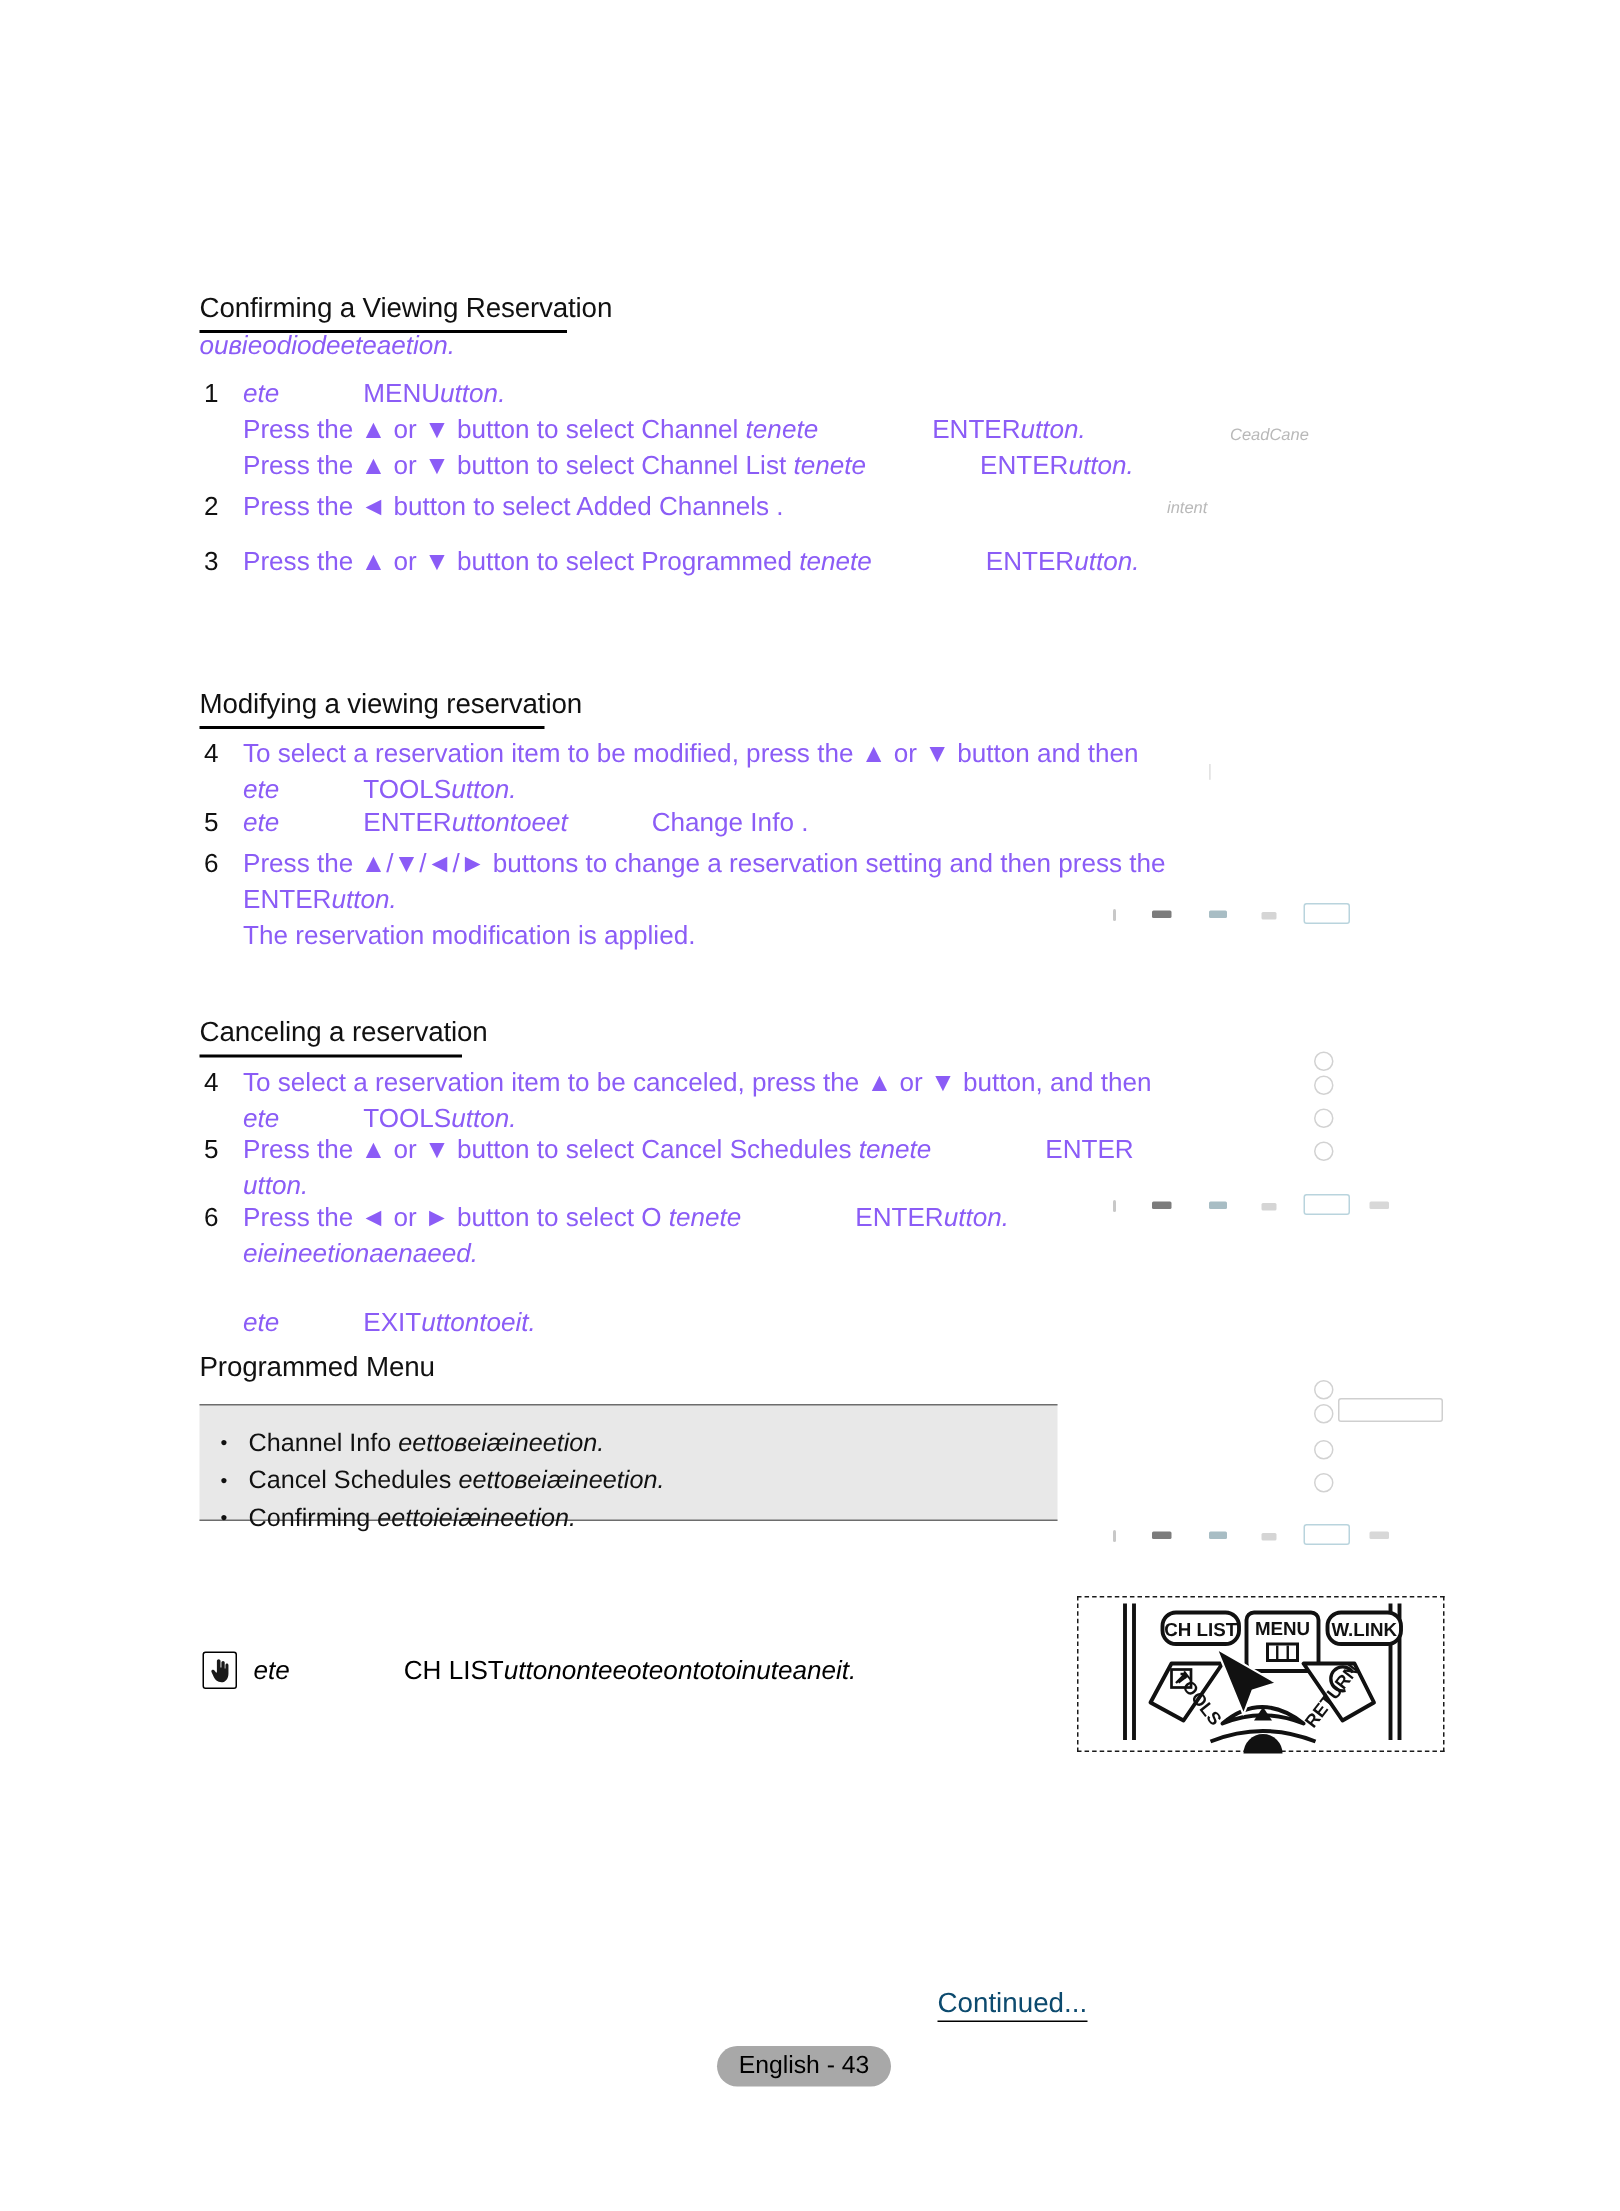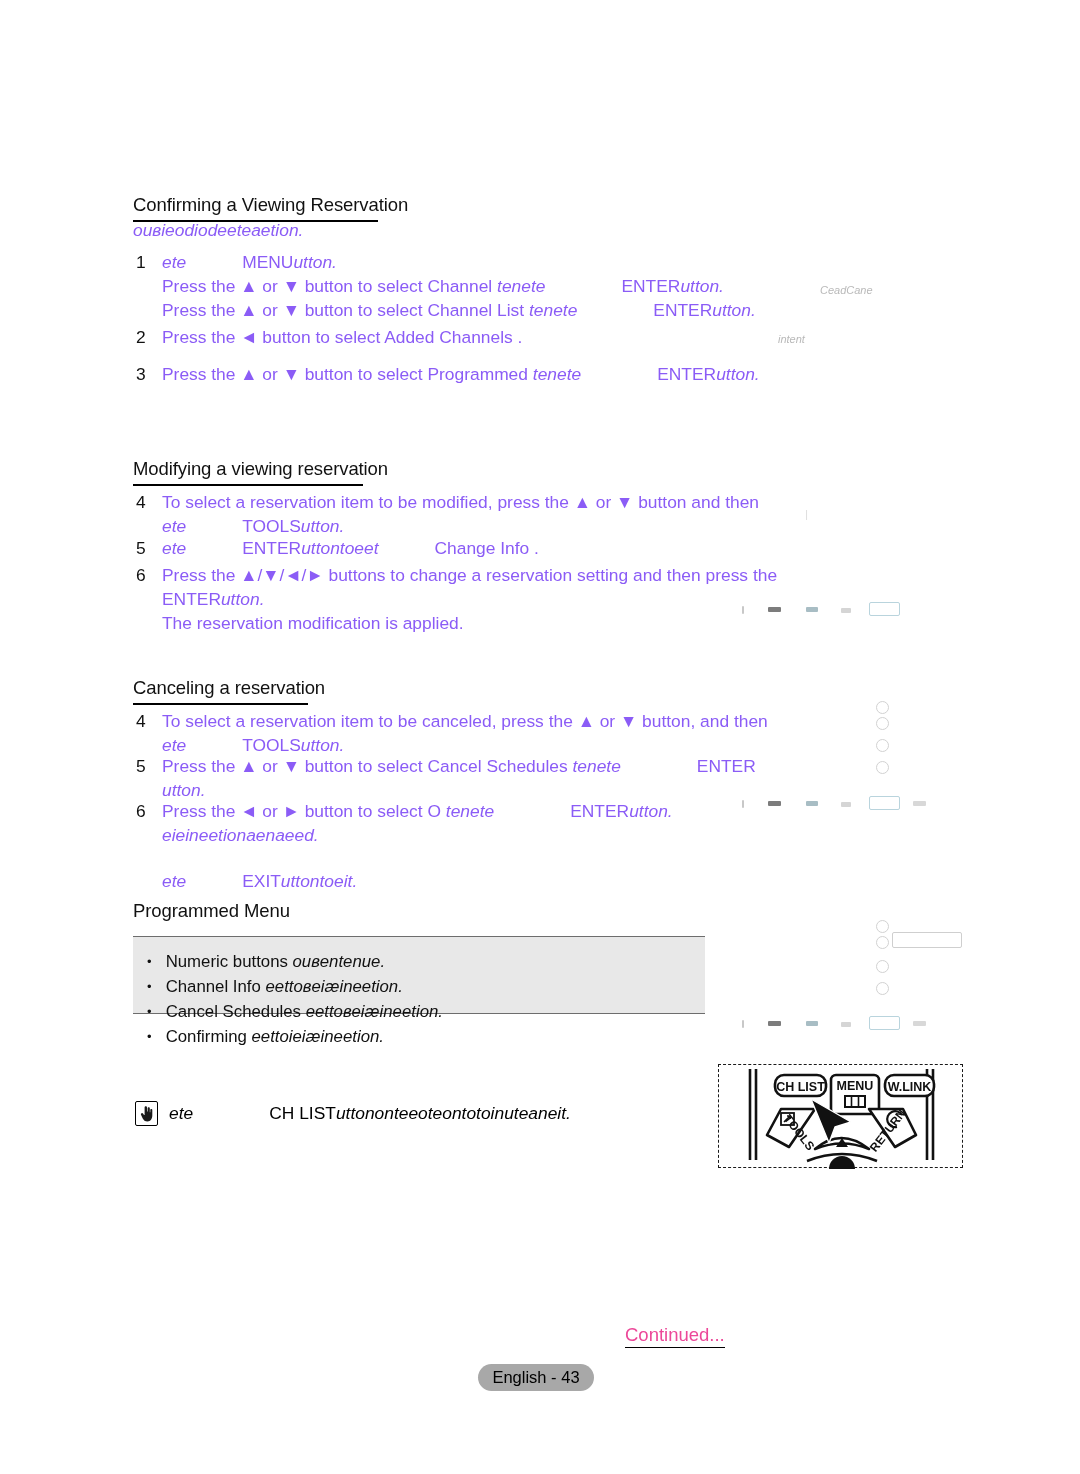--- a/index.html
+++ b/index.html
@@ -126,21 +126,21 @@
     position: absolute;
     border: 1.7px dashed #1a1a1a;
     box-sizing: border-box;
     background: #fff;
   }
 
   
   .continued {
     position: absolute;
     font-size: 18.5px;
-    color: #ec4899;
+    color: #0c4a6e;
     border-bottom: 1.6px solid #000;
     padding-bottom: 1px;
     white-space: nowrap;
   }
   .pagepill {
     position: absolute;
     background: #a8a8a8;
     color: #000;
     border-radius: 17px;
     font-size: 16.5px;
@@ -270,24 +270,20 @@
     </div>
     <div class="it">eieineetionaenaeed.</div>
     <div style="margin-top:22px;">
       <i>ete</i><span class="gap-m"></span><span>EXIT</span><i>uttontoeit.</i>
     </div>
   </div>
 
   <div class="sec-head no-rule" style="left:133px; top:900px;">Programmed Menu</div>
 
   <div class="panel" style="left:133px; top:936px; width:572px; height:78px;">
-    <div class="li">
-      <span>Numeric buttons</span>
-      <i>ouʙentenue.</i>
-    </div>
     <div class="li">
       <span>Channel Info</span>
       <i>eettoʙeiæineetion.</i>
     </div>
     <div class="li">
       <span>Cancel Schedules</span>
       <i>eettoʙeiæineetion.</i>
     </div>
     <div class="li">
       <span>Confirming</span>

